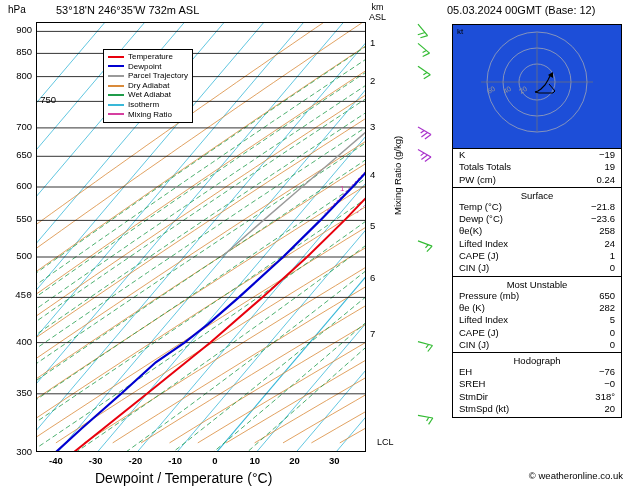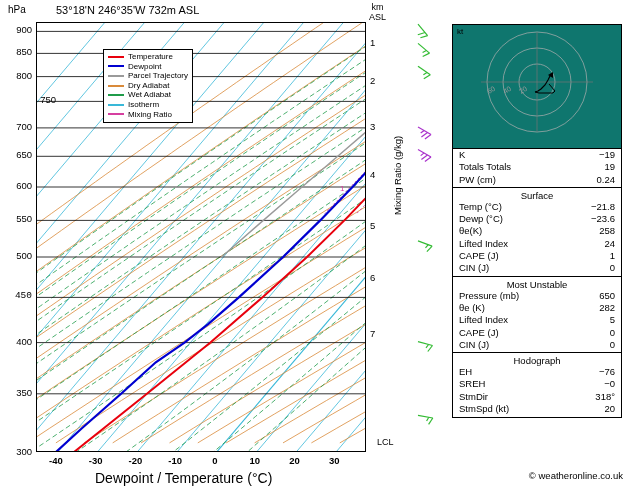--- a/index.html
+++ b/index.html
@@ -115,21 +115,21 @@
     left: 404px; top: 22px;
     width: 40px; height: 430px;
   }
 
   
   .hodo {
     position: absolute;
     left: 452px; top: 24px;
     width: 170px; height: 135px;
     border: 1px solid #000;
-    background: #0f766e;
+    background: #1d4ed8;
     box-sizing: border-box;
   }
   .hodo .kt {
     position: absolute;
     left: 4px; top: 2px;
     font-size: 8px;
   }
 
   
   .panel {
@@ -171,20 +171,21 @@
 <body>
 
 <div class="root">
 
   <div class="hdr-hpa">hPa</div>
   <div class="hdr-title">53°18'N 246°35'W 732m ASL</div>
   <div class="hdr-km">
     <div>km</div>
     <div>ASL</div>
   </div>
+  <div class="hdr-date">05.03.2024 00GMT (Base: 12)</div>
 
   <div class="plot">
     <svg id="skewt-svg" width="330" height="430" viewBox="0 0 330 430">
       <g id="g-isotherms">
           <path d="M67.3,0.0 L-298.2,430.0" fill="none" stroke="#39b8d8" stroke-width="0.8"></path>
           <path d="M107.1,0.0 L-258.4,430.0" fill="none" stroke="#39b8d8" stroke-width="0.8"></path>
           <path d="M146.8,0.0 L-218.7,430.0" fill="none" stroke="#39b8d8" stroke-width="0.8"></path>
           <path d="M186.6,0.0 L-178.9,430.0" fill="none" stroke="#39b8d8" stroke-width="0.8"></path>
           <path d="M226.3,0.0 L-139.2,430.0" fill="none" stroke="#39b8d8" stroke-width="0.8"></path>
           <path d="M266.1,0.0 L-99.4,430.0" fill="none" stroke="#39b8d8" stroke-width="0.8"></path>

